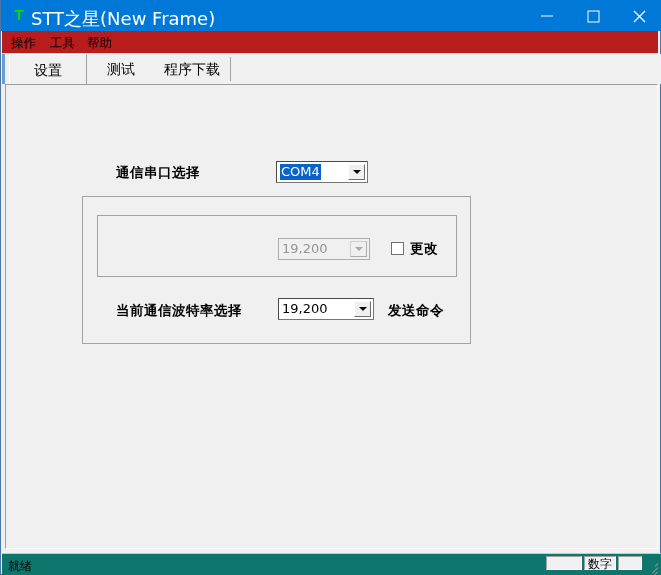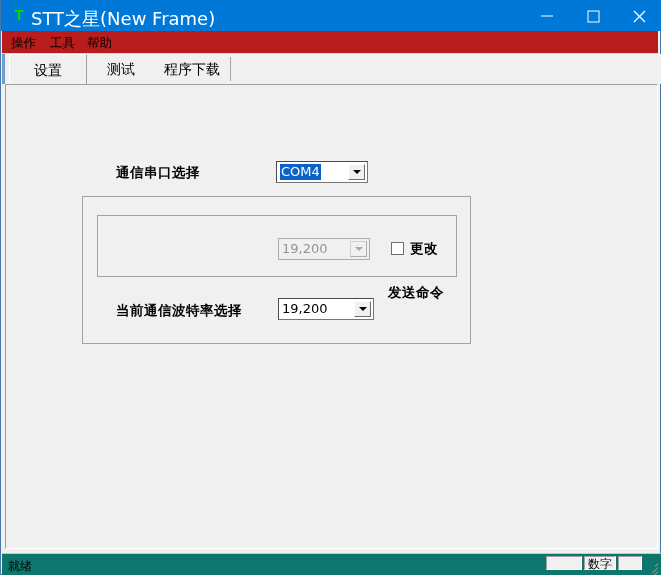--- a/index.html
+++ b/index.html
@@ -356,21 +356,21 @@
     <div class="checkbox-box" style="left:385px; top:157px;"></div>
     <div class="plain-label" style="left:404px; top:155px;">更改</div>
 
     <div class="form-label" style="left:110px; top:217px;">当前通信波特率选择</div>
     <div class="combo" style="left:272px; top:213px; width:96px;">
       <div class="combo-text">19,200</div>
       <div class="combo-btn">
         <div class="combo-arrow"></div>
       </div>
     </div>
-    <div class="plain-label" style="left:382px; top:199px;">发送命令</div>
+    <div class="plain-label" style="left:382px; top:217px;">发送命令</div>
 
   </div>
 
   <div class="statusbar">
     <div class="status-text">就绪</div>
     <div class="status-pane" style="left:544px; width:36px;"></div>
     <div class="status-pane" style="left:582px; width:32px;">数字</div>
     <div class="status-pane" style="left:616px; width:24px;"></div>
     <div class="grip">
       <i></i>

